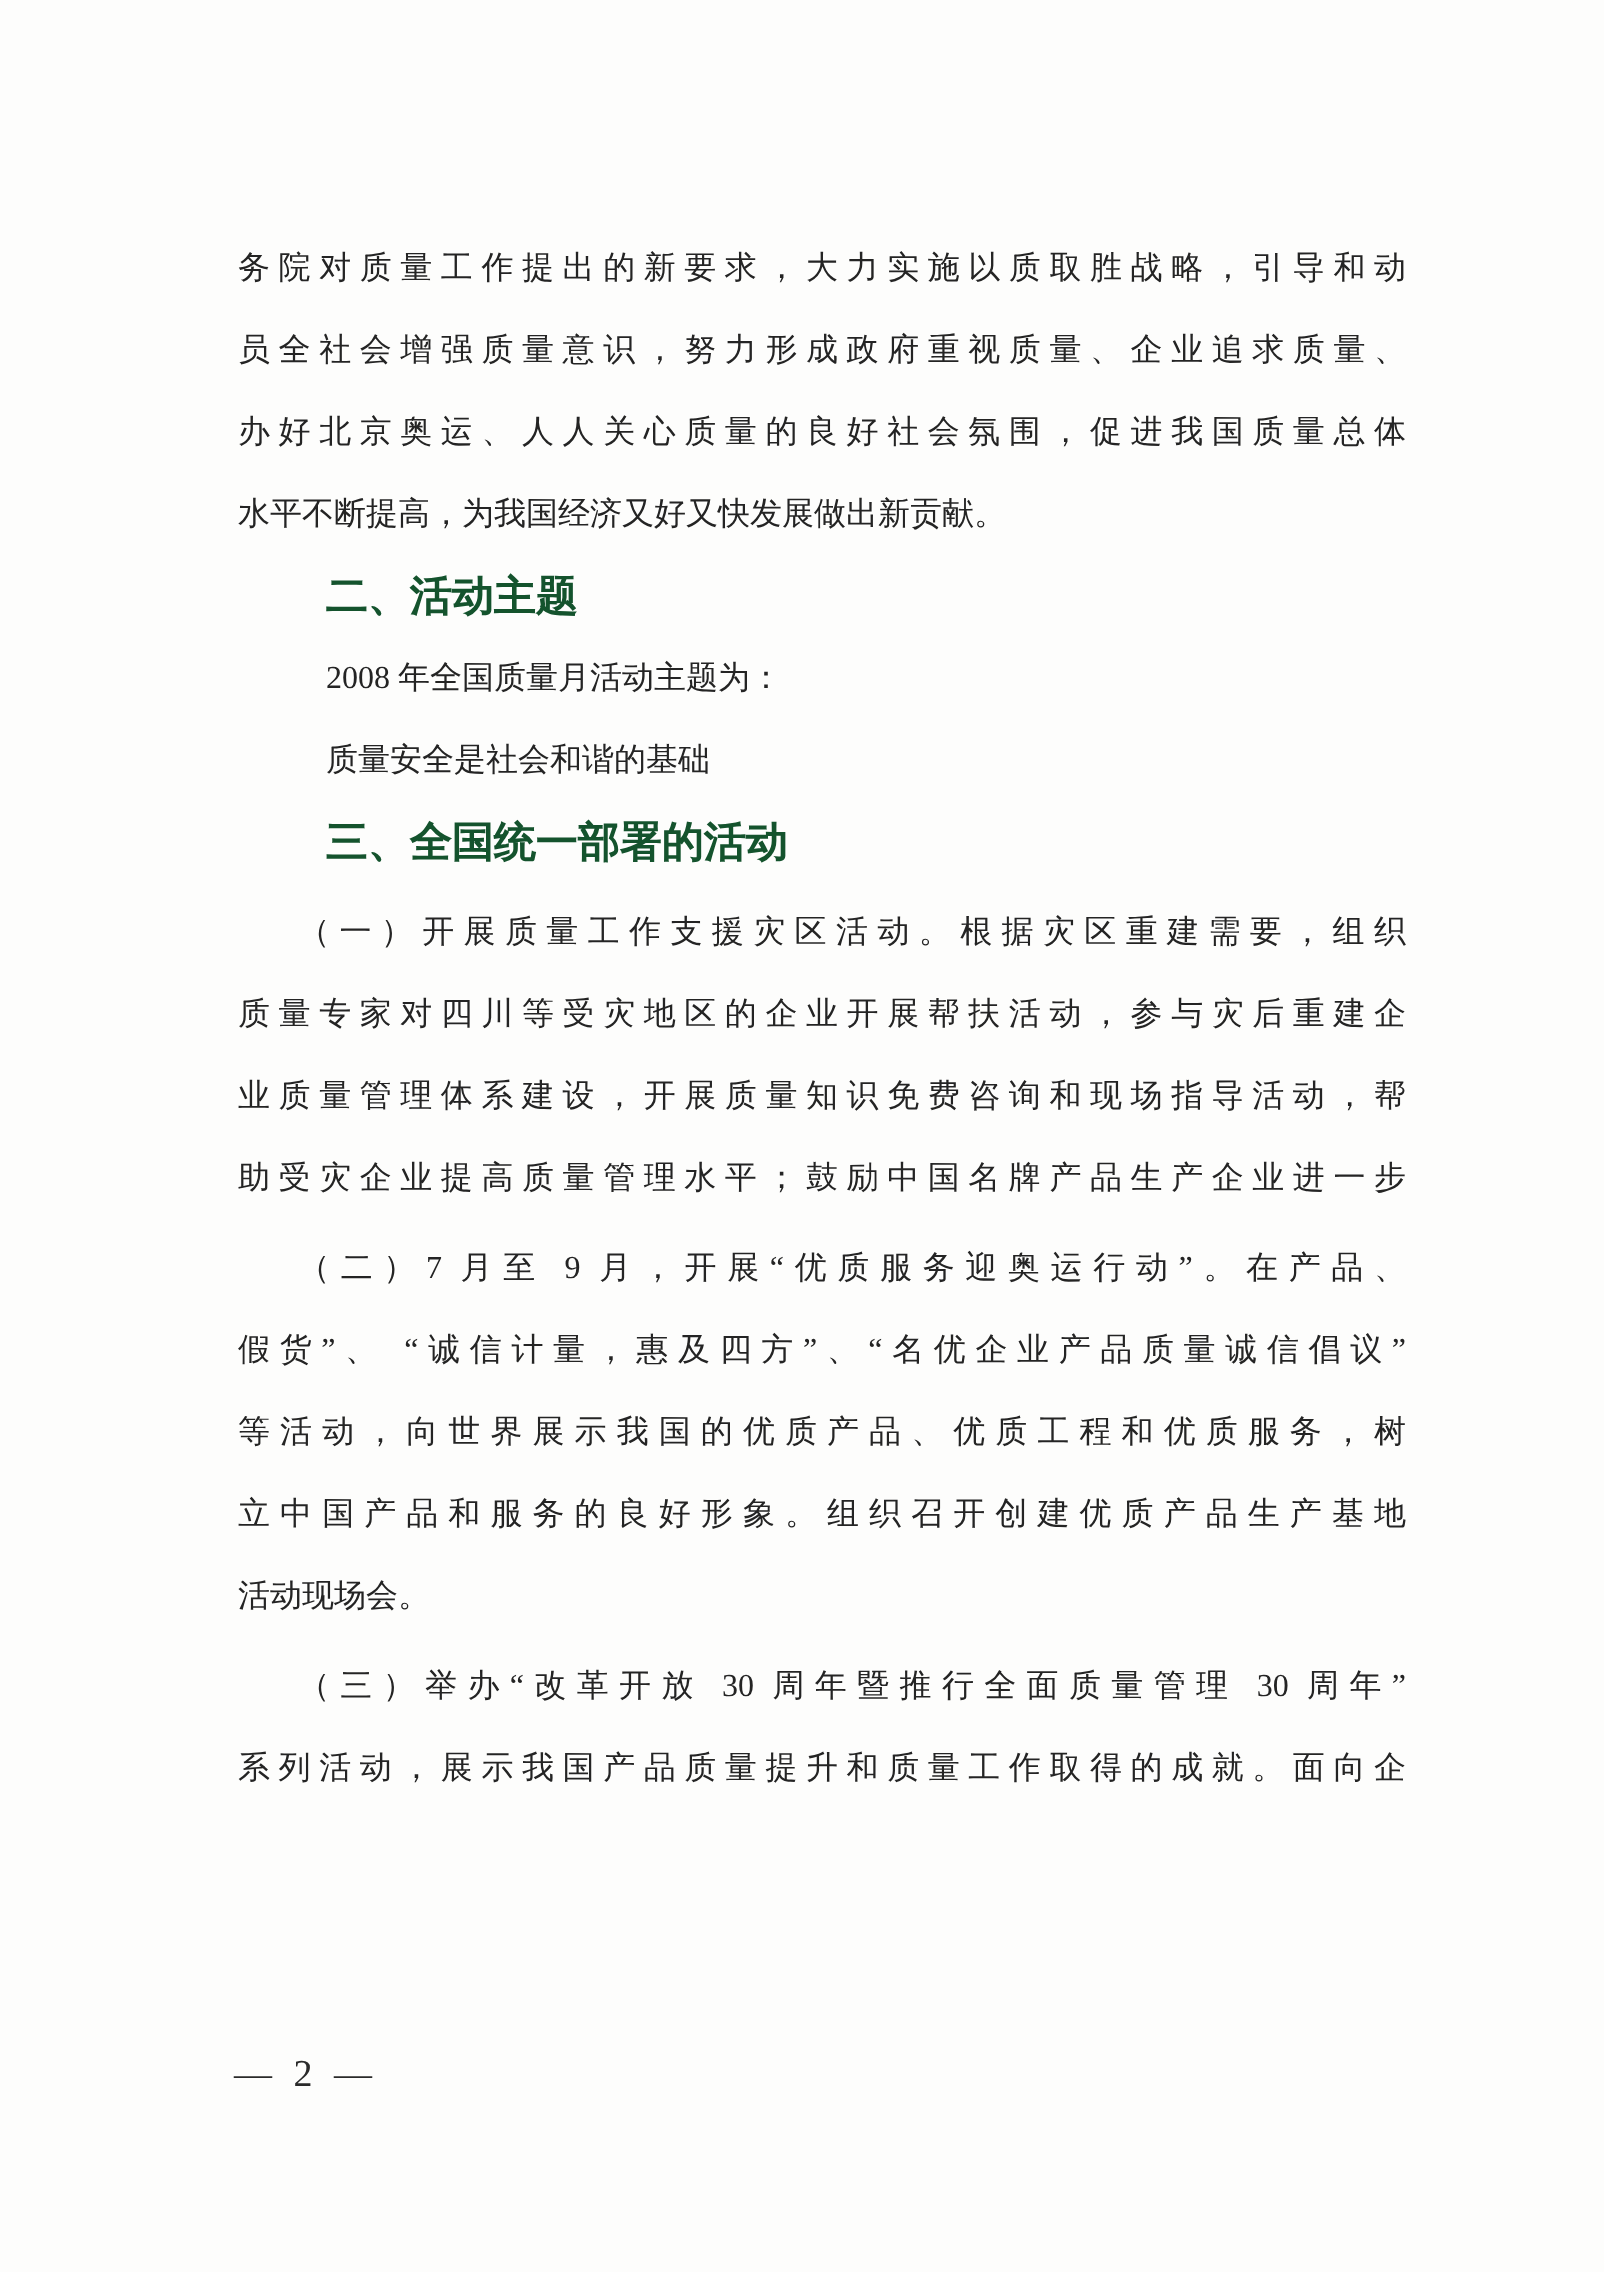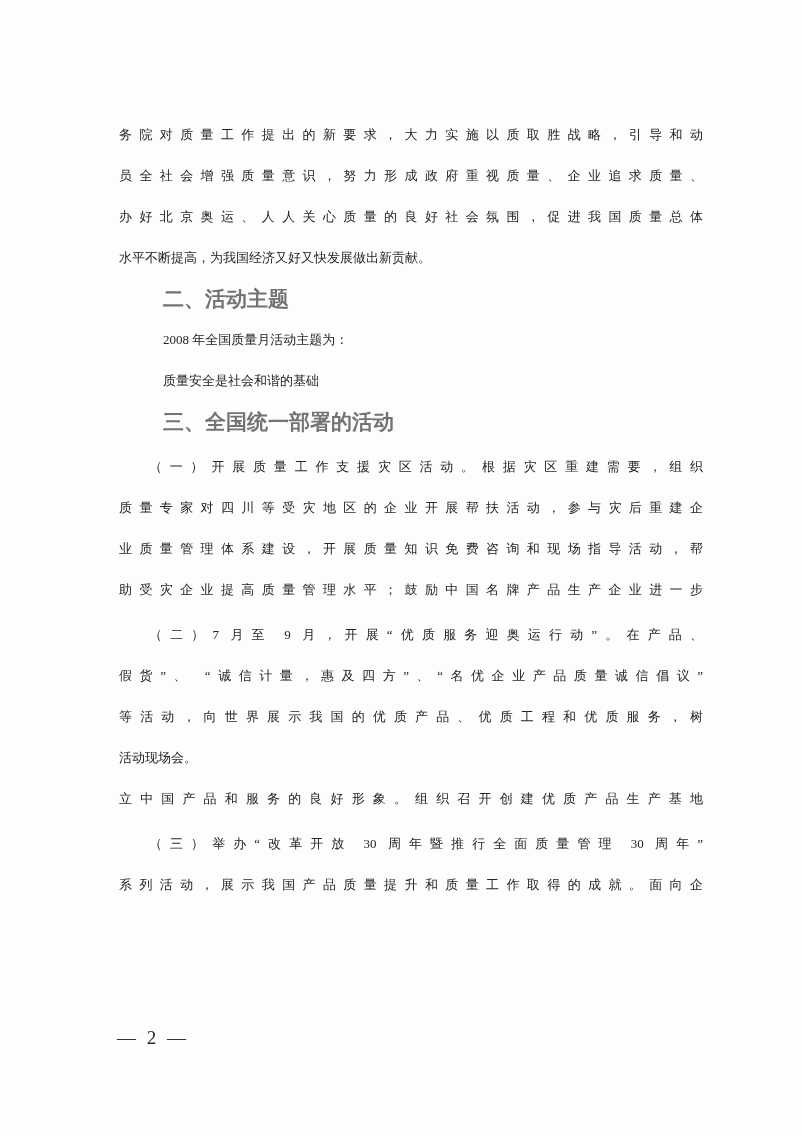--- a/index.html
+++ b/index.html
@@ -16,42 +16,42 @@
     font-family: "Liberation Serif", "DejaVu Serif", serif;
     color: #242424;
   }
   .doc-body {
     position: absolute;
     left: 119px;
     top: 114px;
     width: 584px;
   }
   .ln {
-    font-size: 13px;
+    font-size: 16px;
     line-height: 41px;
     height: 41px;
     text-align: left;
   }
   .full {
     text-align: justify;
     text-align-last: justify;
     text-justify: inter-ideograph;
   }
   .ind {
     text-indent: 44px;
   }
   .indp {
     text-indent: 30px;
     font-family: Liberation Serif, serif;
   }
   .hd {
     font-family: "Liberation Sans", "DejaVu Sans", sans-serif;
     font-weight: 700;
     font-size: 21px;
-    color: #737373;
+    color: #14532d;
   }
   .ps {
     margin-top: 4px;
   }
   .footer {
     position: absolute;
     left: 117px;
     top: 1024px;
     font-size: 19px;
     line-height: 28px;
@@ -72,19 +72,19 @@
       <div class="ln ind">2008 年全国质量月活动主题为：</div>
       <div class="ln ind">质量安全是社会和谐的基础</div>
       <div class="ln ind hd">三、全国统一部署的活动</div>
       <div class="ln full indp ps">（一）开展质量工作支援灾区活动。根据灾区重建需要，组织</div>
       <div class="ln full">质量专家对四川等受灾地区的企业开展帮扶活动，参与灾后重建企</div>
       <div class="ln full">业质量管理体系建设，开展质量知识免费咨询和现场指导活动，帮</div>
       <div class="ln full">助受灾企业提高质量管理水平；鼓励中国名牌产品生产企业进一步</div>
       <div class="ln full indp ps">（二）7 月至 9 月，开展“优质服务迎奥运行动”。在产品、</div>
       <div class="ln full">假货”、 “诚信计量，惠及四方”、“名优企业产品质量诚信倡议”</div>
       <div class="ln full">等活动，向世界展示我国的优质产品、优质工程和优质服务，树</div>
+      <div class="ln full">立中国产品和服务的良好形象。组织召开创建优质产品生产基地</div>
       <div class="ln">活动现场会。</div>
-      <div class="ln full">立中国产品和服务的良好形象。组织召开创建优质产品生产基地</div>
       <div class="ln full indp ps">（三）举办“改革开放 30 周年暨推行全面质量管理 30 周年”</div>
       <div class="ln full">系列活动，展示我国产品质量提升和质量工作取得的成就。面向企</div>
     </div>
   <div class="footer">— 2 —</div>
 </div>
 
 </body></html>

